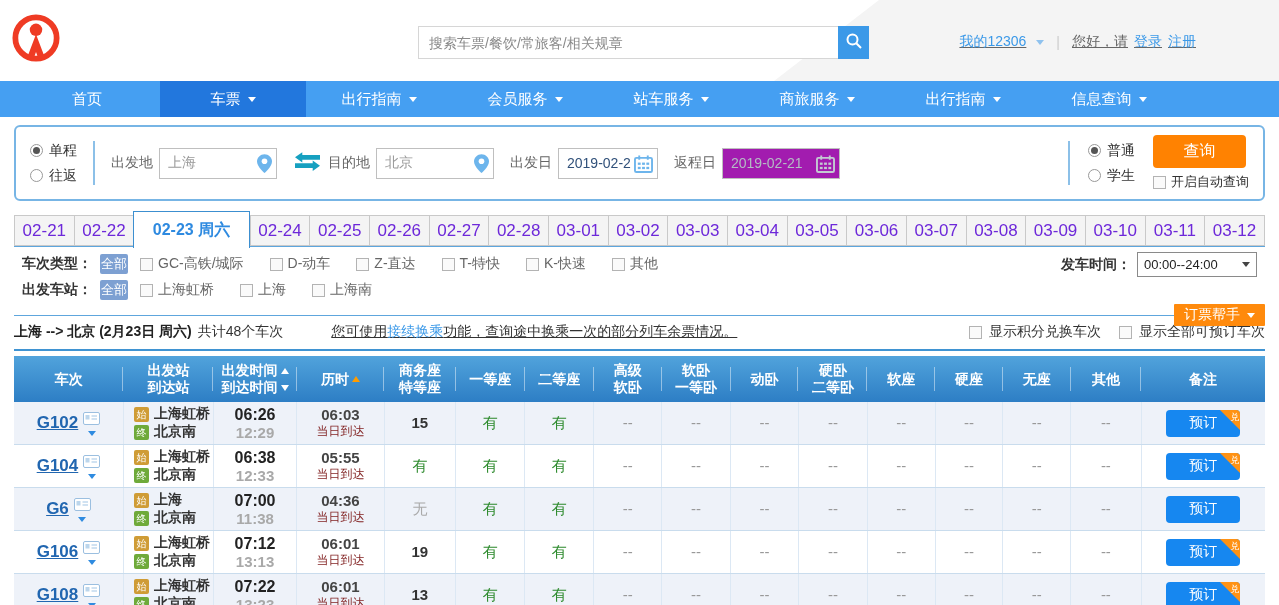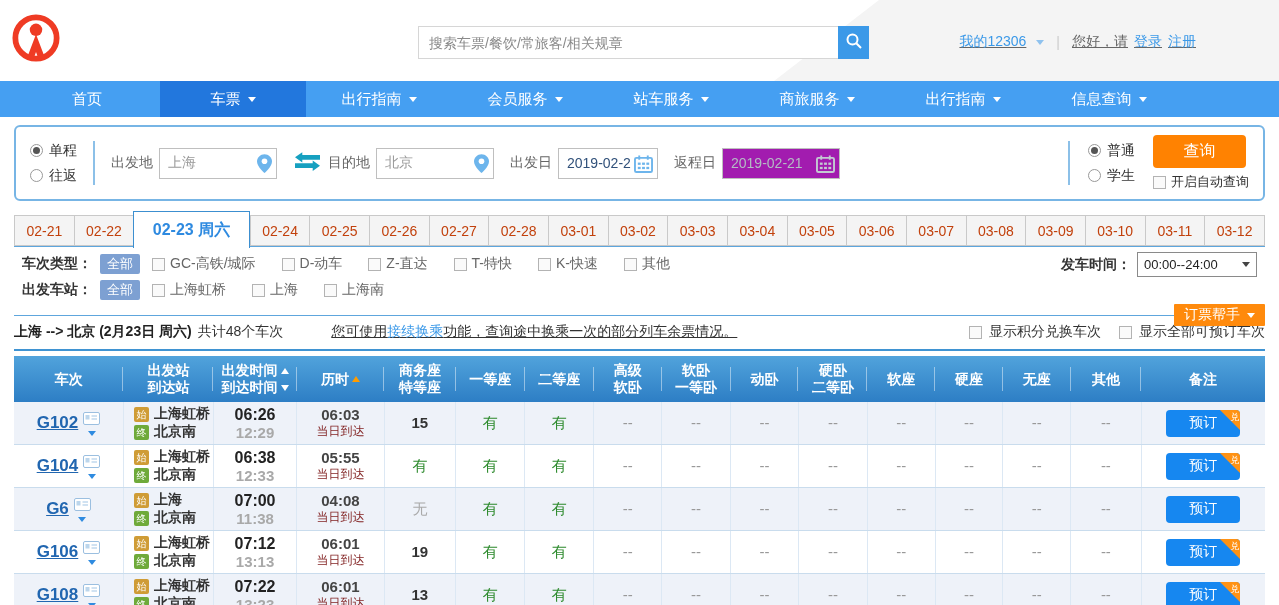--- a/index.html
+++ b/index.html
@@ -61,30 +61,30 @@
   .query-col { display:flex; flex-direction:column; align-items:flex-start; gap:5px; }
   .query-btn { width:93px; height:33px; background:#ff8201; color:#fff; font-size:16px;
     border:none; border-radius:4px; cursor:pointer; }
   .auto-check { display:flex; align-items:center; gap:5px; font-size:13px; color:#333; cursor:pointer; }
   .cb { display:inline-block; width:13px; height:13px; border:1px solid #b3b3b3; background:#fafafa; flex:none; }
 
   
   .datefilter { margin:0 14px; position:relative; }
   .tabs { display:flex; align-items:flex-end; position:relative; z-index:2; }
   .tab { flex:1; height:31px; background:#f4f4f4; border:1px solid #c9c9c9; border-right:none;
-    display:flex; align-items:center; justify-content:center; font-size:14px; color:#c2410c; cursor:pointer; white-space:nowrap; }
+    display:flex; align-items:center; justify-content:center; font-size:17px; color:#6d28d9; cursor:pointer; white-space:nowrap; }
   .tab:last-child { border-right:1px solid #c9c9c9; }
   .tab.active { flex:1.95; height:37px; background:#fff; border:1px solid #3c8fd0; border-bottom:none;
     margin-bottom:-2px; font-size:16px; font-weight:bold; color:#2e8ae0; }
   .filterbox { position:relative; z-index:1; border-top:1px solid #5ea6dd; border-bottom:1px solid #5ea6dd;
     padding:7px 0 9px 8px; background:#fff; }
   .filter-row { display:flex; align-items:center; gap:4px; margin-bottom:6px; }
   .filter-row:last-child { margin-bottom:0; }
   .filter-label { font-size:14px; font-weight:bold; color:#333; white-space:nowrap; }
-  .all-badge { background:#7da0d2; color:#fff; font-size:13px; padding:1px 7px; border-radius:2px;
+  .all-badge { background:#7da0d2; color:#fff; font-size:13px; padding:1px 1px; border-radius:2px;
     margin:0 8px 0 4px; cursor:pointer; }
   .filter-check { display:flex; align-items:center; gap:5px; font-size:14px; color:#666;
     margin-right:26px; cursor:pointer; white-space:nowrap; }
   .depart-time { position:absolute; right:8px; top:5px; display:flex; align-items:center; gap:6px; }
   .fake-select { width:120px; height:25px; border:1px solid #8a8a8a; background:#fff; font-size:13px;
     color:#222; display:flex; align-items:center; justify-content:space-between; padding:0 6px; cursor:pointer; }
   .fake-select .caret { color:#444; }
   .helper-btn { position:absolute; right:0; bottom:-11px; z-index:3; background:#ff8a0c; color:#fff;
     border:none; font-size:14px; height:22px; padding:0 10px; display:flex; align-items:center; gap:7px;
     cursor:pointer; border-radius:1px; }
@@ -670,21 +670,21 @@
             <div class="st-line">
               <span class="badge end">终</span>
               <span class="st-name">北京南</span>
             </div>
           </td>
           <td>
             <div class="t-dep">07:00</div>
             <div class="t-arr">11:38</div>
           </td>
           <td>
-            <div class="dur">04:08</div>
+            <div class="dur">04:36</div>
             <div class="day">当日到达</div>
           </td>
           <td><span class="seat no">无</span></td>
           <td><span class="seat yes">有</span></td>
           <td><span class="seat yes">有</span></td>
           <td><span class="seat dash">--</span></td>
           <td><span class="seat dash">--</span></td>
           <td><span class="seat dash">--</span></td>
           <td><span class="seat dash">--</span></td>
           <td><span class="seat dash">--</span></td>

